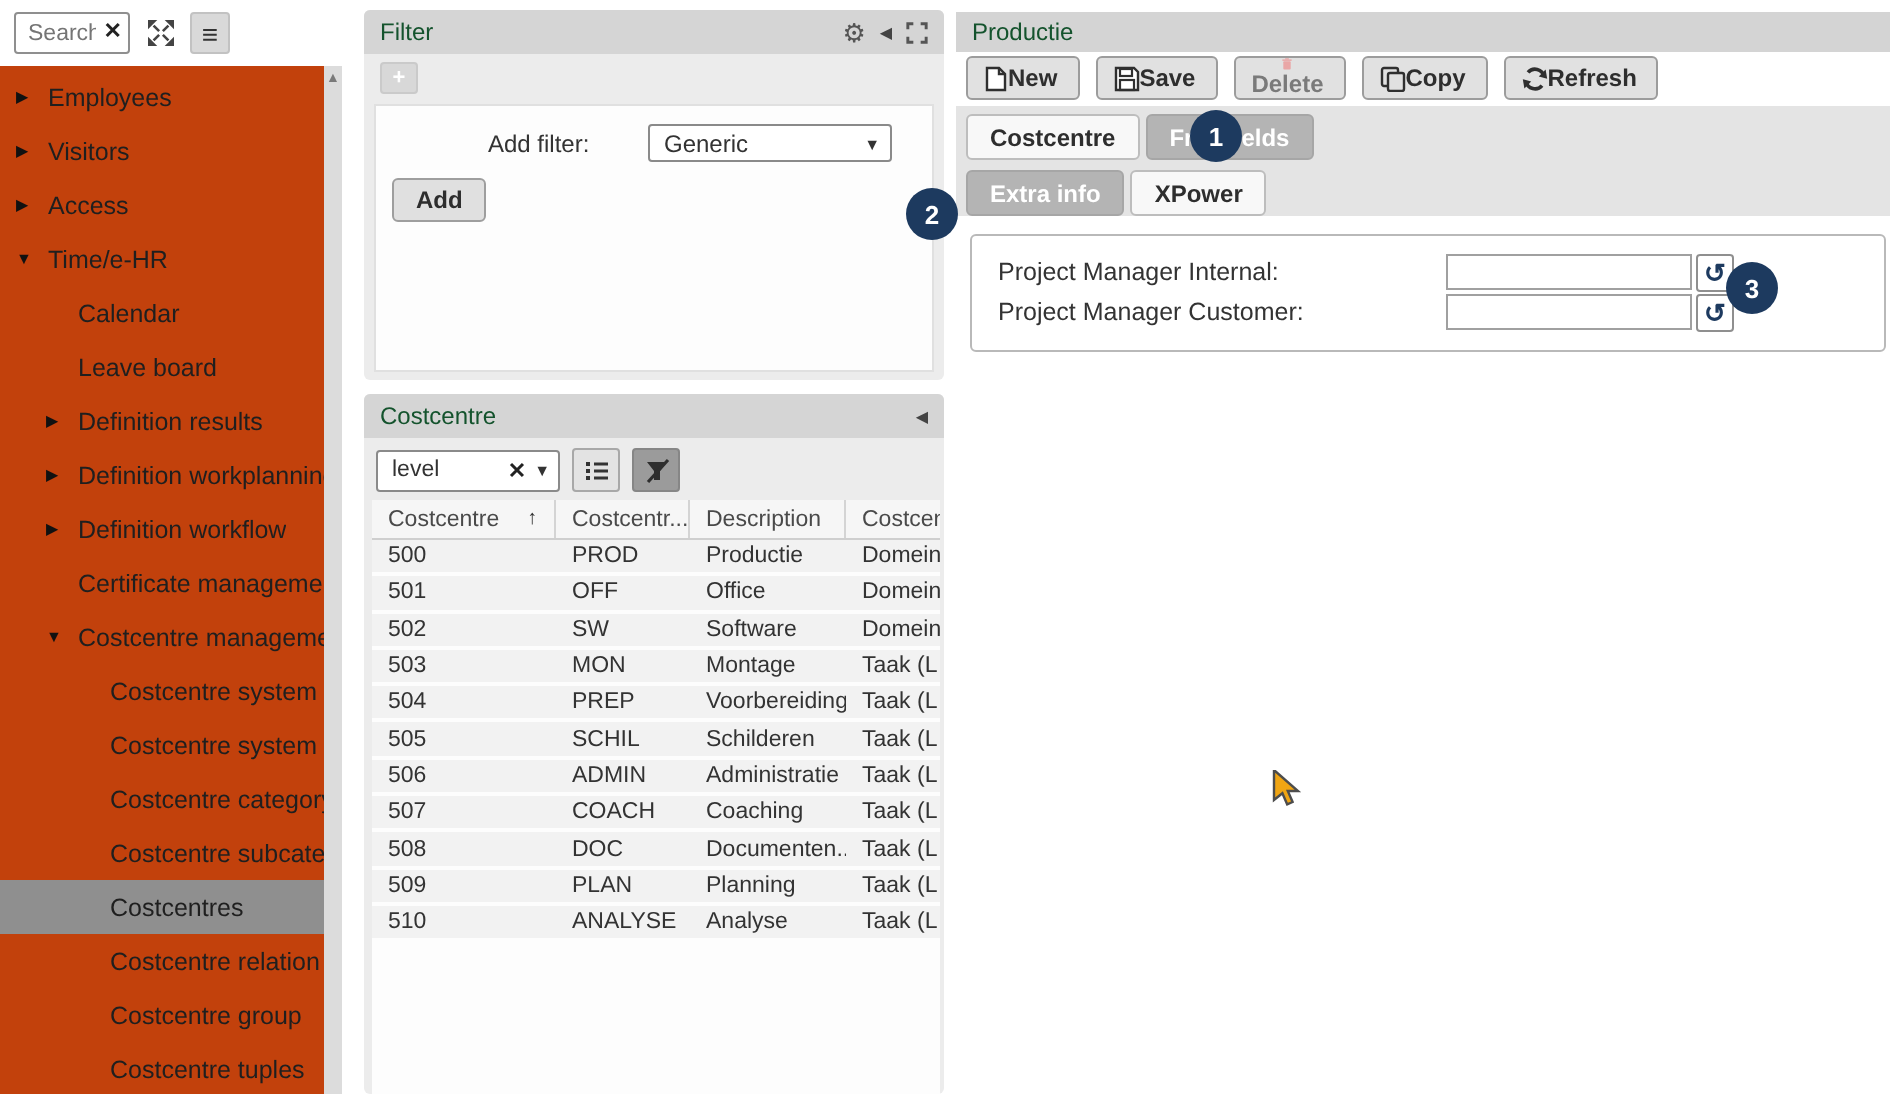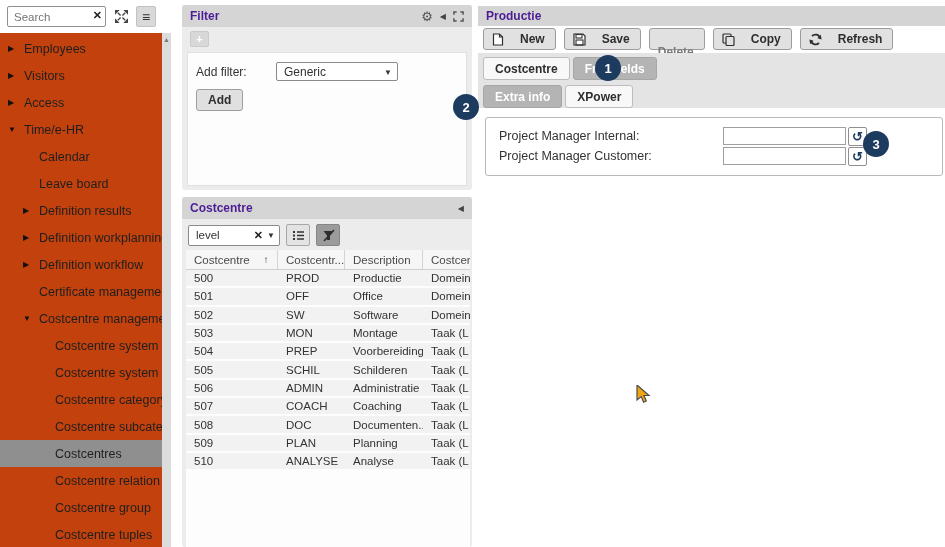--- a/index.html
+++ b/index.html
@@ -2,21 +2,21 @@
 <html><head>
 <meta charset="utf-8">
 <style>
   * { margin:0; padding:0; box-sizing:border-box; }
   body { font-family:"Liberation Sans", sans-serif; background:#fff; }
   #app { position:relative; width:945px; height:547px; background:#fff; overflow:hidden; }
 
   
   .search-row { position:absolute; left:0; top:0; width:170px; height:33px; background:#fff;
     display:flex; align-items:center; padding-left:7px; gap:5px; }
-  .search-wrap { position:relative; width:99px; height:21px; }
+  .search-wrap { position:relative; width:58px; height:21px; }
   .search-wrap input { width:100%; height:100%; border:1px solid #8f8f8f; border-radius:2px;
     font-family:inherit; font-size:11.5px; padding:0 16px 0 6px; color:#333; }
   .search-clear { position:absolute; right:4px; top:3px; font-size:11px; font-weight:bold; color:#222; cursor:pointer; }
   .sb-btn { width:20px; height:21px; display:flex; align-items:center; justify-content:center;
     border-radius:2px; cursor:pointer; }
   .sb-btn.plain { background:#fff; border:1px solid transparent; }
   .sb-btn.gray { background:#d9d9d9; border:1px solid #c2c2c2; font-size:14px; font-weight:bold; color:#333; }
   .tree { position:absolute; left:0; top:33px; width:162px; height:514px; background:#c2410c;
     overflow:hidden; padding-top:2px; }
   .tree-item { height:27px; display:flex; align-items:center; font-size:12.5px; color:#1f1f1f; cursor:pointer; }
@@ -29,34 +29,34 @@
   .tree-item[data-arrow="down"] .tree-arrow::before { content:"▼"; }
   .tree-item[data-selected="true"] { background:#8f8f8f; }
   .tree-label { white-space:nowrap; overflow:hidden; }
   .sidebar-scrollbar { position:absolute; left:162px; top:33px; width:9px; height:514px; background:#dcdcdc;
     font-size:7px; color:#7a7a7a; text-align:center; padding-top:3px; cursor:pointer; }
 
   
   .panel { position:absolute; background:#ececec; border-radius:3px; }
   .panel-header { height:22px; background:#d5d5d5; border-radius:3px 3px 0 0; display:flex;
     align-items:center; padding:0 8px; }
-  .panel-title { font-size:12px; font-weight:bold; color:#4c1d95; }
+  .panel-title { font-size:12px; font-weight:normal; color:#14532d; }
   .ph-spacer { flex:1; }
   .ph-icon { margin-left:7px; color:#555; display:flex; align-items:center; cursor:pointer; }
   .gear-glyph { font-size:13px; line-height:1; }
   .chev-glyph { font-size:8px; color:#444; }
 
   
   .filter-panel { left:182px; top:5px; width:290px; height:185px; }
   .plus-btn { position:absolute; left:8px; top:26px; width:19px; height:16px; background:#d8d8d8;
     border:1px solid #cacaca; border-radius:2px; color:#fff; font-weight:bold; font-size:11px;
     text-align:center; line-height:14px; cursor:pointer; }
   .filter-content { position:absolute; left:5px; top:47px; right:5px; bottom:4px; background:#fdfdfd;
     border:1px solid #e0e0e0; padding:9px 8px; }
-  .addfilter-row { display:flex; align-items:center; }
+  .addfilter-row { display:flex; align-items:center;margin-left:48px; }
   .addfilter-label { font-size:12px; color:#333; width:80px; }
   .dd { position:relative; width:122px; height:19px; background:#fff; border:1px solid #8a8a8a;
     border-radius:2px; display:flex; align-items:center; padding:0 18px 0 7px; font-size:12px; color:#333; cursor:pointer; }
   .dd-arrow { position:absolute; right:5px; top:5px; font-size:8px; color:#333; }
   .add-btn { margin-top:8px; display:inline-block; background:#e0e0e0; border:1px solid #9e9e9e;
     border-radius:3px; font-size:12px; font-weight:bold; color:#2e2e2e; padding:3px 11px; cursor:pointer; }
 
   
   .cc-panel { left:182px; top:197px; width:290px; height:350px; }
   .cc-toolbar { position:absolute; left:6px; top:27px; display:flex; gap:6px; align-items:center; }
@@ -79,21 +79,21 @@
   .c4 { flex:1; border-right:none !important; }
   .cc-row { display:flex; height:18.3px; background:#f2f2f2; border-bottom:2px solid #fdfdfd;
     align-items:center; font-size:11.5px; color:#333; cursor:pointer; }
   .cc-row .c { padding-left:8px; white-space:nowrap; overflow:hidden; }
 
   
   .prod-panel { position:absolute; left:478px; top:0; width:467px; height:547px; background:#fff; }
   .prod-header { position:absolute; left:0; top:6px; width:467px; height:20px; background:#d4d4d4;
     display:flex; align-items:center; padding-left:8px; }
   .prod-toolbar { position:absolute; left:5px; top:28px; display:flex; gap:8px; }
-  .pbtn { display:inline-flex; align-items:center; gap:16px; height:22px; padding:0 10px 0 8px;
+  .pbtn { display:inline-flex; align-items:center; gap:0; height:22px; padding:0 10px 0 8px;
     background:#e1e1e1; border:1px solid #9c9c9c; border-radius:3px; font-size:12px; font-weight:bold;
     color:#2e2e2e; cursor:pointer; }
   .pbtn.disabled { color:#7a7a7a;flex-direction:column; }
   .tabband { position:absolute; left:0; top:53px; width:467px; height:55px; background:#e4e4e4; }
   .tabrow { position:absolute; left:5px; display:flex; gap:3px; }
   .tabrow.r1 { top:4px; } .tabrow.r2 { top:32px; }
   .tab { display:inline-flex; align-items:center; height:23px; padding:0 11px; border:1px solid #bdbdbd;
     border-radius:3px; font-size:12px; font-weight:bold; background:#f8f8f8; color:#2e2e2e; cursor:pointer; }
   .tab[data-active="true"] { background:#b4b4b4; color:#fff; border-color:#a6a6a6; }
   .fieldbox { position:absolute; left:7px; top:117px; width:458px; height:59px; background:#fff;

